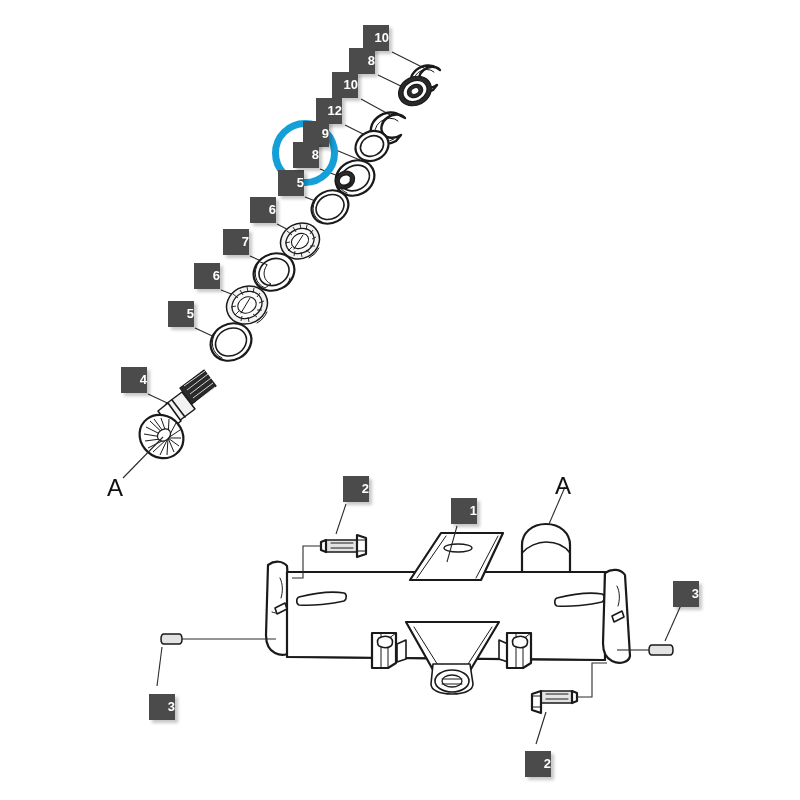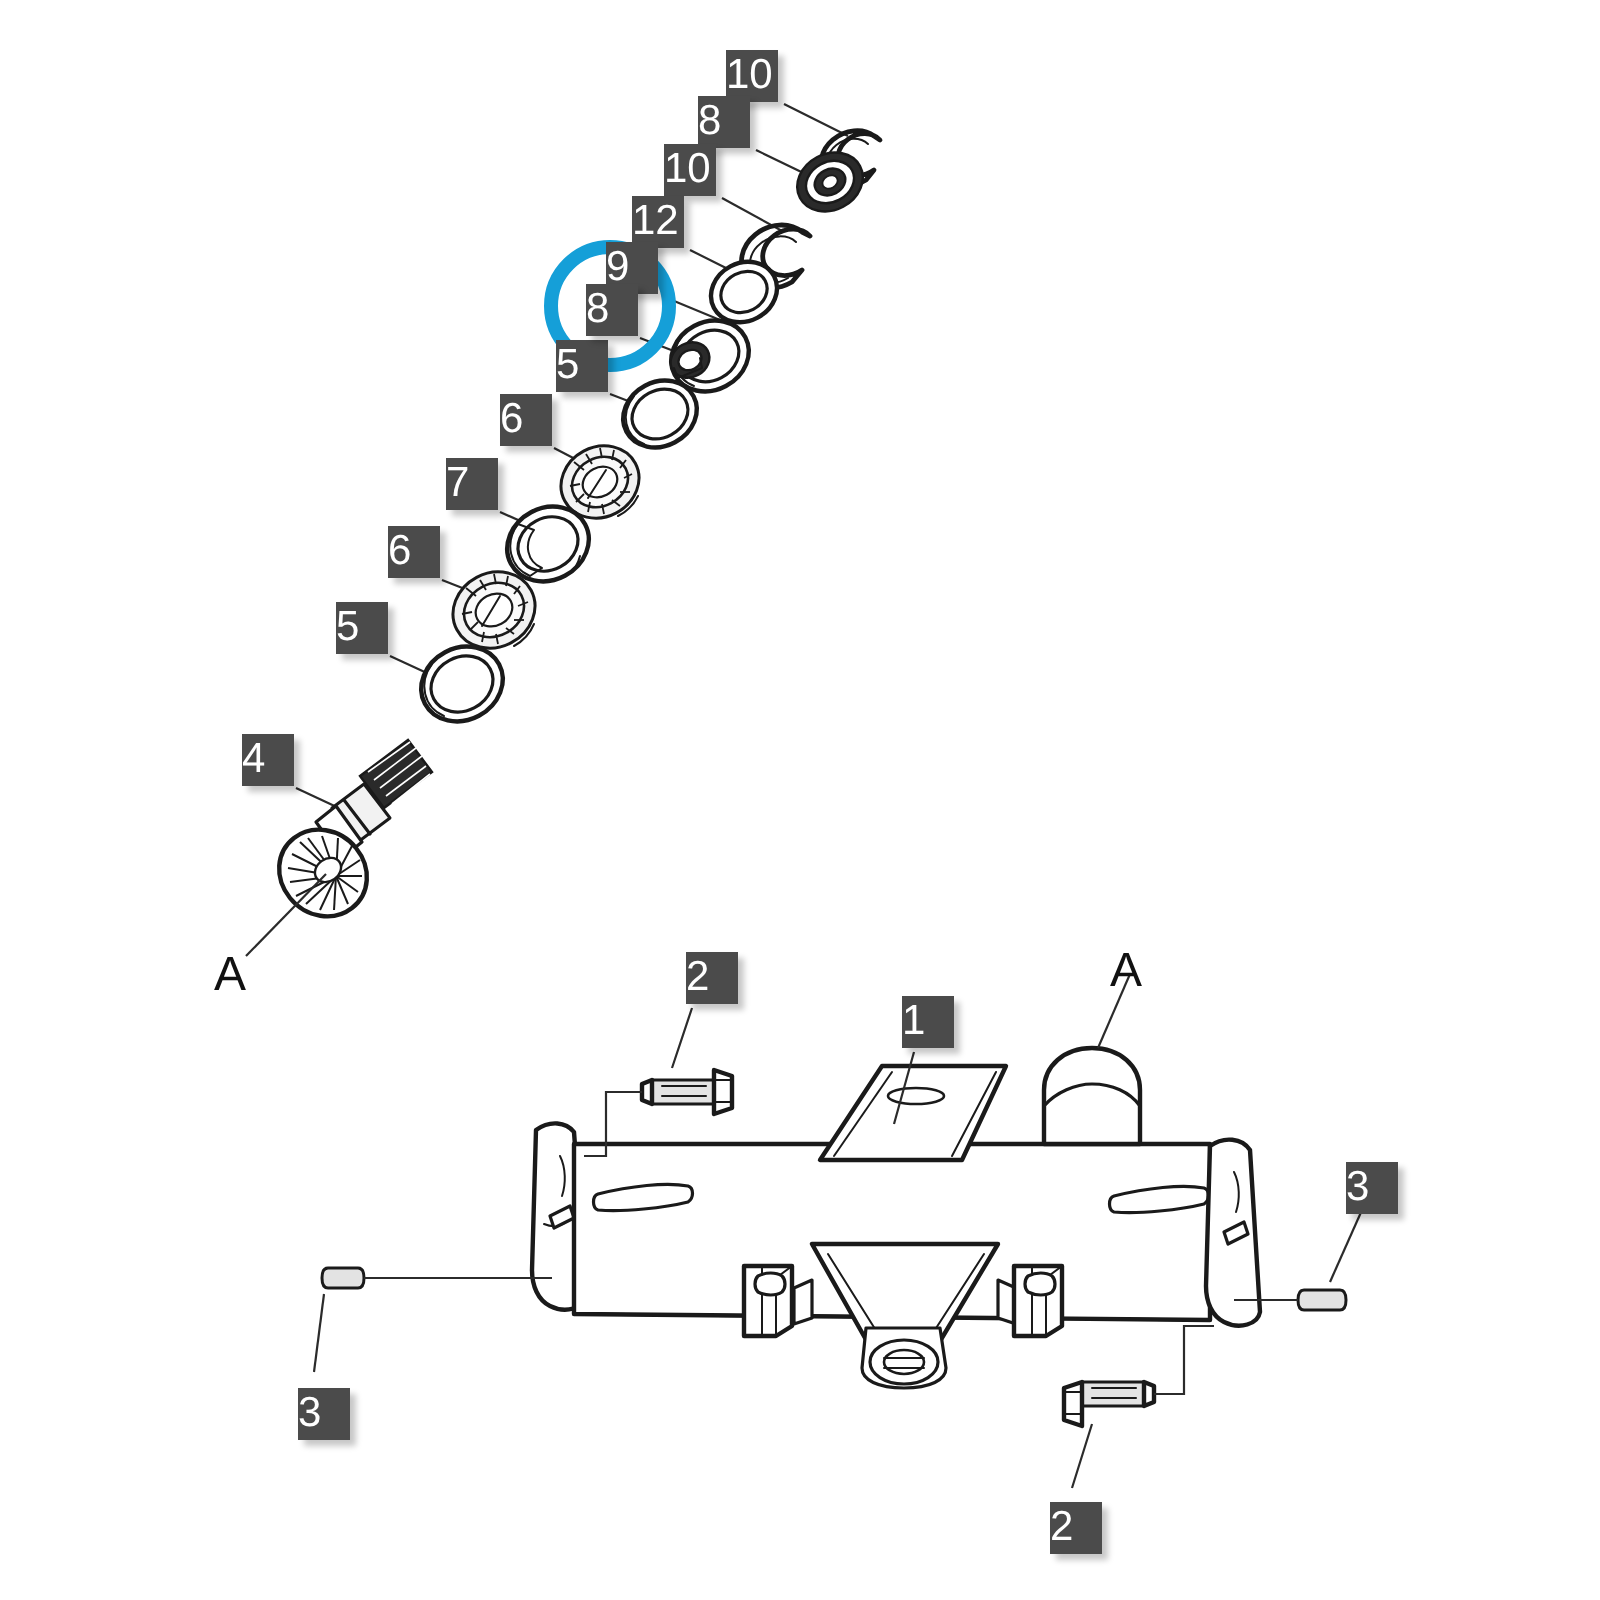--- a/index.html
+++ b/index.html
@@ -22,24 +22,24 @@
     width: 800px;
     height: 800px;
   }
   .callout {
     position: absolute;
     width: 26px;
     height: 26px;
     background: #4b4b4b;
     color: #ffffff;
     font-family: "Liberation Sans", sans-serif;
-    font-size: 21px;
-    font-weight: normal;
+    font-size: 13px;
+    font-weight: bold;
     line-height: 26px;
-    text-align: left;
+    text-align: right;
     box-shadow: 3px 3px 3px rgba(0,0,0,0.22);
     box-sizing: border-box;
     user-select: none;
   }
   .section-letter {
     position: absolute;
     font-family: "Liberation Sans", sans-serif;
     font-size: 24px;
     color: #111111;
     line-height: 1;

